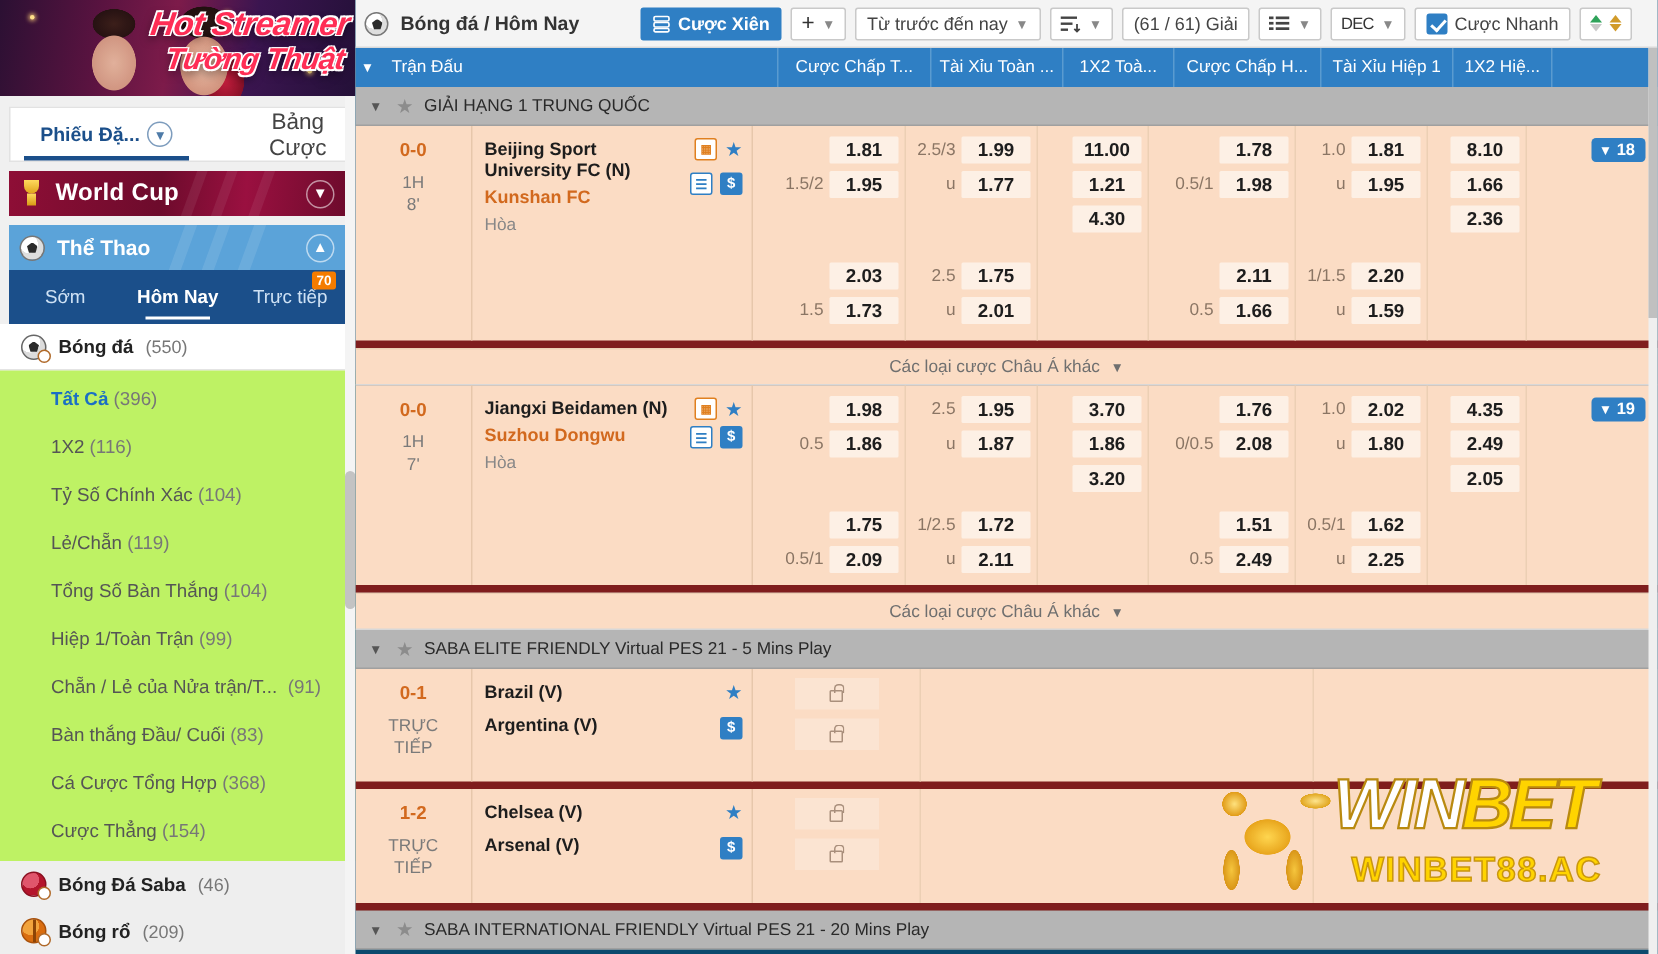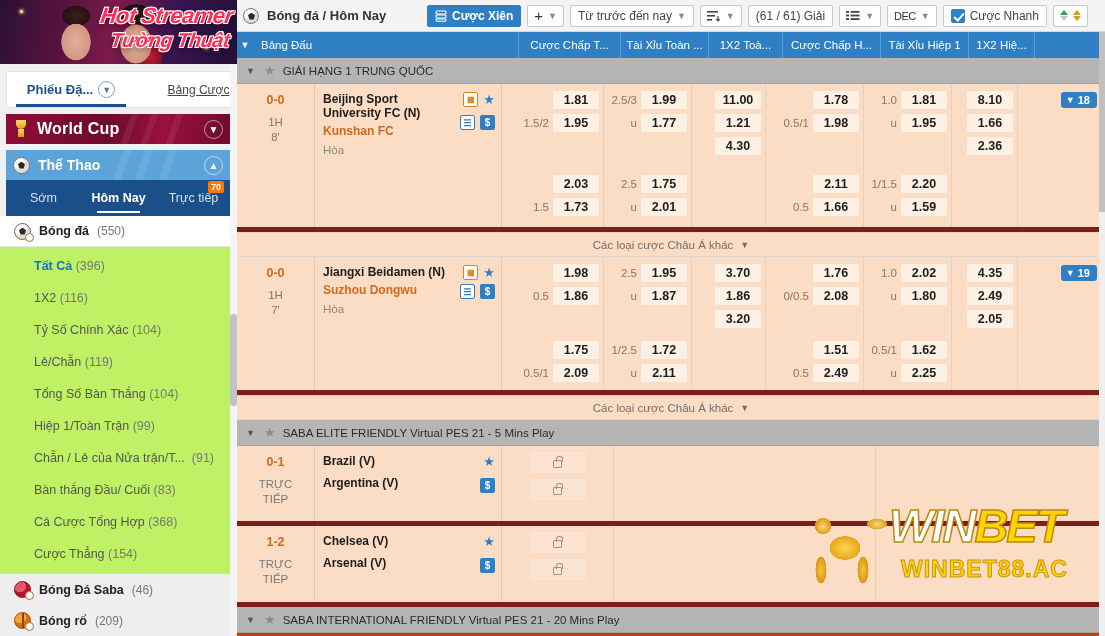--- a/index.html
+++ b/index.html
@@ -60,21 +60,21 @@
     border:1px solid #e2e2e2;
     gap:32px;
   }
   .tab-betslip {
     flex: 0 0 128px; height:100%; display:flex; align-items:center; justify-content:center; gap:5px;
     color:#1b4f8a; font-weight:bold; font-size:13px; position:relative;
   }
   .tab-betslip::after {
     content:""; position:absolute; left:9px; right:9px; bottom:0; height:3px; background:#1b4f8a;
   }
-  .tab-betboard { flex:1; text-align:center; color:#444; font-size:12px;text-decoration:underline; }
+  .tab-betboard { flex:1; text-align:center; color:#444; font-size:15px; }
   .circ-chev {
     width:17px; height:17px; border:1px solid #7d9cbd; border-radius:50%;
     display:inline-flex; align-items:center; justify-content:center; color:#4e7ba8; font-size:9px;
   }
 
   .wc-banner {
     margin: 6px 6px 0 6px; height: 30px;
     background: linear-gradient(95deg,#8e0e36 0%,#6d0b2c 45%,#9a1040 70%,#6d0b2c 100%);
     display:flex; align-items:center; padding: 0 8px 0 7px; position:relative; overflow:hidden;
   }
@@ -123,21 +123,21 @@
 
   .menu-list{background:#bef264; padding: 3px 0 4px 0;}
   .menu-item{height:32px;display:flex;align-items:center;padding-left:34px;color:#555;font-size:12.5px;}
   .menu-item.active{color:#1b6fc4;font-weight:bold;}
   .menu-item .mc{color:#777;font-weight:normal;}
 
   .sb-scroll{position:absolute;left:230px;top:64px;width:7px;height:572px;background:#f4f4f4;}
   .sb-scroll .thumb{position:absolute;left:0;top:250px;width:7px;height:92px;background:#c3c3c3;border-radius:4px;}
 
   
-  .main{flex:1; height:636px; position:relative; background:#c2410c; overflow:hidden;}
+  .main{flex:1; height:636px; position:relative; background:#0c4a6e; overflow:hidden;}
 
   .toolbar{height:32px;background:#f4f4f4;border-bottom:1px solid #d9d9d9;display:flex;align-items:center;padding:0 6px;gap:6px;}
   .tb-title{display:flex;align-items:center;gap:8px;font-weight:bold;color:#333;font-size:13px;min-width:178px;}
   .tb-btn{height:22px;border:1px solid #c9c9c9;background:#fff;border-radius:2px;display:flex;align-items:center;
      gap:5px;padding:0 7px;color:#444;font-size:12px;white-space:nowrap;}
   .tb-btn.primary{background:#2f7fc4;border-color:#2f7fc4;color:#fff;font-weight:bold;}
   .tb-btn.plain{padding:0 6px;}
   .chev{font-size:9px;color:#888;}
   .cb{width:14px;height:14px;background:#2f7fc4;border:1px solid #2f7fc4;border-radius:2px;position:relative;}
   .cb::after{content:"";position:absolute;left:4px;top:1px;width:4px;height:8px;border:solid #fff;border-width:0 2px 2px 0;transform:rotate(42deg);}
@@ -185,21 +185,21 @@
      display:flex;align-items:center;justify-content:center;gap:7px;color:#6f6f6f;font-size:11.5px;}
 
   .cnt-badge{position:absolute;right:8px;top:8px;background:#2f7fc4;color:#fff;font-size:11px;font-weight:bold;
      border-radius:3px;padding:2px 7px 2px 5px;display:flex;align-items:center;gap:3px;}
 
   .lockcell{flex:0 0 112px;border-right:1px solid #eccfb4;display:flex;flex-direction:column;padding:6px 0 0 0;align-items:center;gap:6px;}
   .lockbox{width:56px;height:21px;background:#fbe4d2;display:flex;align-items:center;justify-content:center;}
   .lock{width:9px;height:8px;border:1.4px solid #a98f7c;border-radius:1px;position:relative;margin-top:3px;}
   .lock::before{content:"";position:absolute;left:1.6px;top:-5px;width:5px;height:5px;border:1.4px solid #a98f7c;border-bottom:none;border-radius:3px 3px 0 0;}
 
-  .wm{position:absolute;right:4px;bottom:38px;width:300px;height:104px;pointer-events:none;}
+  .wm{position:absolute;right:4px;bottom:28px;width:300px;height:104px;pointer-events:none;}
   .wm .bull{position:absolute;left:0;top:2px;width:92px;height:94px;
     background:
       radial-gradient(ellipse 26px 20px at 44px 52px, #ffd64a 0%, #e8a314 58%, rgba(0,0,0,0) 60%),
       radial-gradient(ellipse 13px 13px at 22px 30px, #ffe27a 0%, #e0990f 62%, rgba(0,0,0,0) 64%),
       radial-gradient(ellipse 9px 22px at 20px 74px, #f6c537 0%, #d89310 60%, rgba(0,0,0,0) 62%),
       radial-gradient(ellipse 9px 22px at 62px 74px, #f6c537 0%, #d89310 60%, rgba(0,0,0,0) 62%),
       radial-gradient(ellipse 16px 8px at 76px 28px, #ffe68c 0%, #e0a316 62%, rgba(0,0,0,0) 64%);
     opacity:.95;}
   .wm .wtxt{position:absolute;left:88px;top:8px;font-size:47px;font-weight:800;font-style:italic;letter-spacing:-2px;
     line-height:1; -webkit-text-stroke:1.5px #b98a10;}
@@ -401,21 +401,21 @@
         </span>
         <span class="sortpair">
           <span style="border-left:4px solid transparent;border-right:4px solid transparent;border-bottom:5px solid #d19b2a;"></span>
           <span style="border-left:4px solid transparent;border-right:4px solid transparent;border-top:5px solid #d19b2a;"></span>
         </span>
       </div>
     </div>
 
     <div class="hdr">
       <div class="h-chev">▼</div>
-      <div class="h-match">Bảng Đấu</div>
+      <div class="h-match">Trận Đấu</div>
       <div class="h-col" style="flex:0 0 102px;">Cược Chấp T...</div>
       <div class="h-col" style="flex:0 0 88px;">Tài Xỉu Toàn ...</div>
       <div class="h-col" style="flex:0 0 74px;">1X2 Toà...</div>
       <div class="h-col" style="flex:0 0 98px;">Cược Chấp H...</div>
       <div class="h-col" style="flex:0 0 88px;">Tài Xỉu Hiệp 1</div>
       <div class="h-col" style="flex:0 0 66px;">1X2 Hiệ...</div>
       <div class="h-last"></div>
     </div>
 
     <div class="league">

